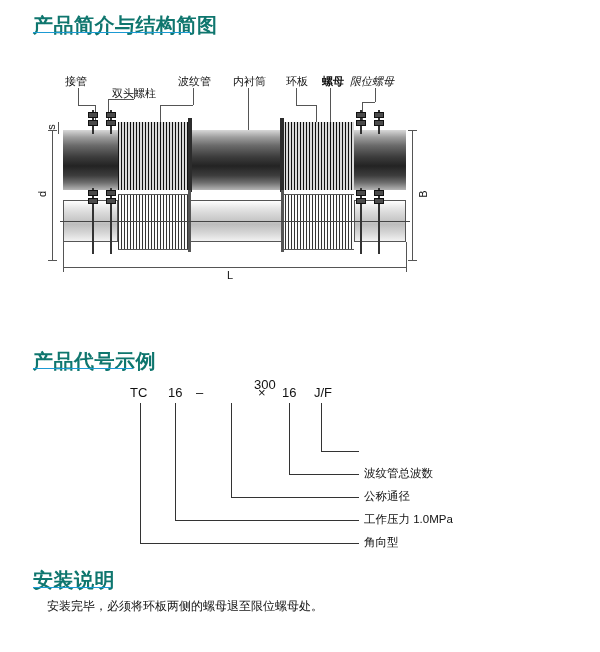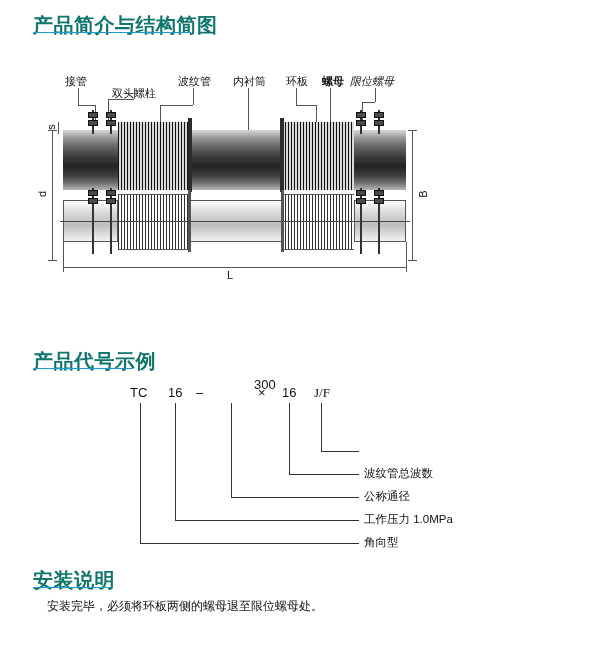--- a/index.html
+++ b/index.html
@@ -269,21 +269,21 @@
 <div class="title-underline" style="left:33px; top:368px; width:100px;"></div>
 
 <div id="diagram2">
 
   <div class="code-token" style="left:100px; top:10px;">TC</div>
   <div class="code-token" style="left:138px; top:10px;">16</div>
   <div class="code-token" style="left:166px; top:10px;">–</div>
   <div class="code-token" style="left:188px; top:2px;margin-left:36px;">300</div>
   <div class="code-token" style="left:228px; top:10px;">×</div>
   <div class="code-token" style="left:252px; top:10px;">16</div>
-  <div class="code-token" style="left:284px; top:10px;font-family:Liberation Serif, serif;">J/F</div>
+  <div class="code-token" style="left:284px; top:10px;">J/F</div>
 
   <div class="vline" style="left:291px; top:28px; height:48px;"></div>
   <div class="hline" style="left:291px; top:76px; width:38px;"></div>
 
   <div class="vline" style="left:259px; top:28px; height:71px;"></div>
   <div class="hline" style="left:259px; top:99px; width:70px;"></div>
 
   <div class="vline" style="left:201px; top:28px; height:94px;"></div>
   <div class="hline" style="left:201px; top:122px; width:128px;"></div>
 

